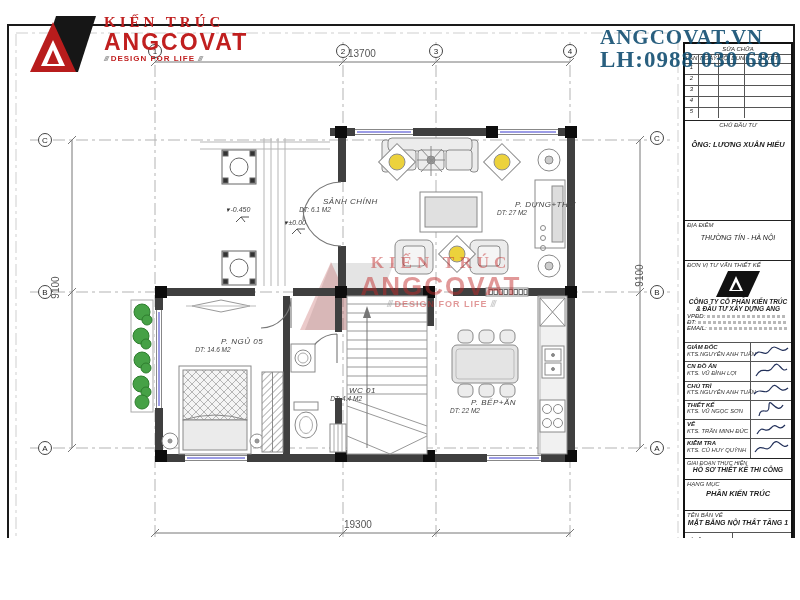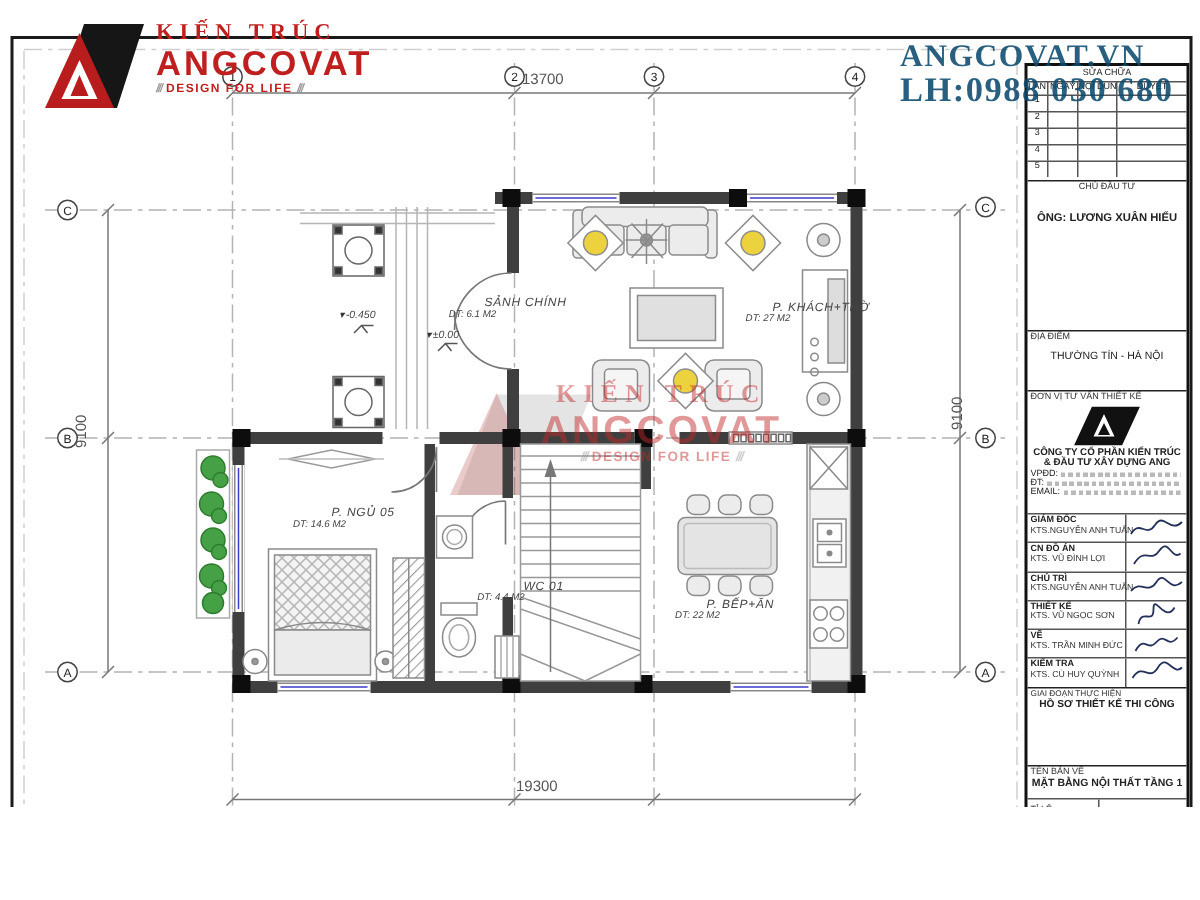--- a/index.html
+++ b/index.html
@@ -15,21 +15,21 @@
   .logo-name{color:#c01f1f;font-size:23px;font-weight:bold;letter-spacing:2px;line-height:1;}
   .logo-tag{display:flex;align-items:center;gap:3px;font-size:8px;font-weight:bold;color:#c01f1f;letter-spacing:1px;}
   .hatch::before{content:"///";color:#9a9a9a;font-style:italic;letter-spacing:-1px;}
 
   
   .hotline{font-family:"Liberation Serif",serif;font-weight:bold;color:#0c4a6e;opacity:.88;line-height:1.05;z-index:30;}
   .hotline .l1{font-size:21px;letter-spacing:1px;}
   .hotline .l2{font-size:23px;letter-spacing:1px;}
 
   
-  .tb{left:683px;top:42px;width:110px;height:548px;border:2px solid #111;background:#fff;z-index:10;}
+  .tb{left:683px;top:42px;width:110px;height:548px;border:2px solid #111;background:#fff;z-index:10;font-style:italic;}
   .tb-sec{position:absolute;left:0;width:100%;border-top:1px solid #222;}
   .tb-lab{font-size:6px;color:#333;padding:1px 2px;line-height:1.1;}
   .tb-val{font-size:7.5px;font-weight:bold;text-align:center;line-height:1.2;}
   .rev-head,.rev-row{display:grid;grid-template-columns:13px 20px 26px 1fr;}
   .rev-head span,.rev-row span{border-left:1px solid #555;border-top:1px solid #555;
      font-size:6px;text-align:center;overflow:hidden;white-space:nowrap;line-height:1.3;}
   .rev-head span:first-child,.rev-row span:first-child{border-left:none;}
   .rev-title{font-size:6px;text-align:center;line-height:10px;height:10px;}
   .sig-row{display:flex;border-top:1px solid #555;height:19.3px;}
   .sig-left{width:62%;border-right:1px solid #555;padding:1px 2px;}
@@ -456,20 +456,24 @@
             <path d="M4 13 C11 2 15 16 21 6 S31 12 37 6" stroke="#22305a" fill="none" stroke-width="1.2"></path>
           </svg>
       </div>
     </div>
 
     <div class="tb-sec" style="top:414px;height:21px;">
       <div class="tb-lab" style="font-size:5.5px;padding-bottom:0;">GIAI ĐOẠN THỰC HIỆN</div>
       <div class="tb-val" style="font-size:6.8px;">HỒ SƠ THIẾT KẾ THI CÔNG</div>
     </div>
 
+    <div class="tb-sec" style="top:435px;height:31px;">
+      <div class="tb-lab">HẠNG MỤC</div>
+      <div class="tb-val">PHẦN KIẾN TRÚC</div>
+    </div>
 
     <div class="tb-sec" style="top:466px;height:22px;">
       <div class="tb-lab" style="padding-bottom:0;">TÊN BẢN VẼ</div>
       <div class="tb-val" style="font-size:7px;">MẶT BẰNG NỘI THẤT TẦNG 1</div>
     </div>
 
     <div class="tb-sec" style="top:488px;height:60px;border-top:none;">
       <div class="info-row">
           <div class="il">TỈ LỆ</div>
           <div class="iv"></div>
@@ -507,28 +511,28 @@
   <div class="dim" style="left:348px;top:48px;">13700</div>
   <div class="dim" style="left:344px;top:519px;">19300</div>
   <div class="dim" style="left:44px;top:282px;transform:rotate(-90deg);">9100</div>
   <div class="dim" style="left:628px;top:270px;transform:rotate(-90deg);">9100</div>
 
   <div class="room-label" style="left:280px;top:197px;width:70px;">
     <div class="room-name">SẢNH CHÍNH</div>
     <div class="room-area">DT: 6.1 M2</div>
   </div>
   <div class="room-label" style="left:472px;top:200px;width:80px;">
-    <div class="room-name">P. KHÁCH+THỜ</div>
+    <div class="room-name">P. DỰNG+THỜ</div>
     <div class="room-area">DT: 27 M2</div>
   </div>
   <div class="room-label" style="left:178px;top:337px;width:70px;">
     <div class="room-name">P. NGỦ 05</div>
     <div class="room-area">DT: 14.6 M2</div>
   </div>
-  <div class="room-label" style="left:306px;top:386px;width:56px;">
+  <div class="room-label" style="left:306px;top:386px;width:56px;text-align:right;">
     <div class="room-name">WC 01</div>
     <div class="room-area">DT: 4.4 M2</div>
   </div>
   <div class="room-label" style="left:428px;top:398px;width:74px;">
     <div class="room-name">P. BẾP+ĂN</div>
     <div class="room-area">DT: 22 M2</div>
   </div>
 
   <div class="level" style="left:226px;top:206px;">
     <span class="level-icon"></span><span>-0.450</span>

